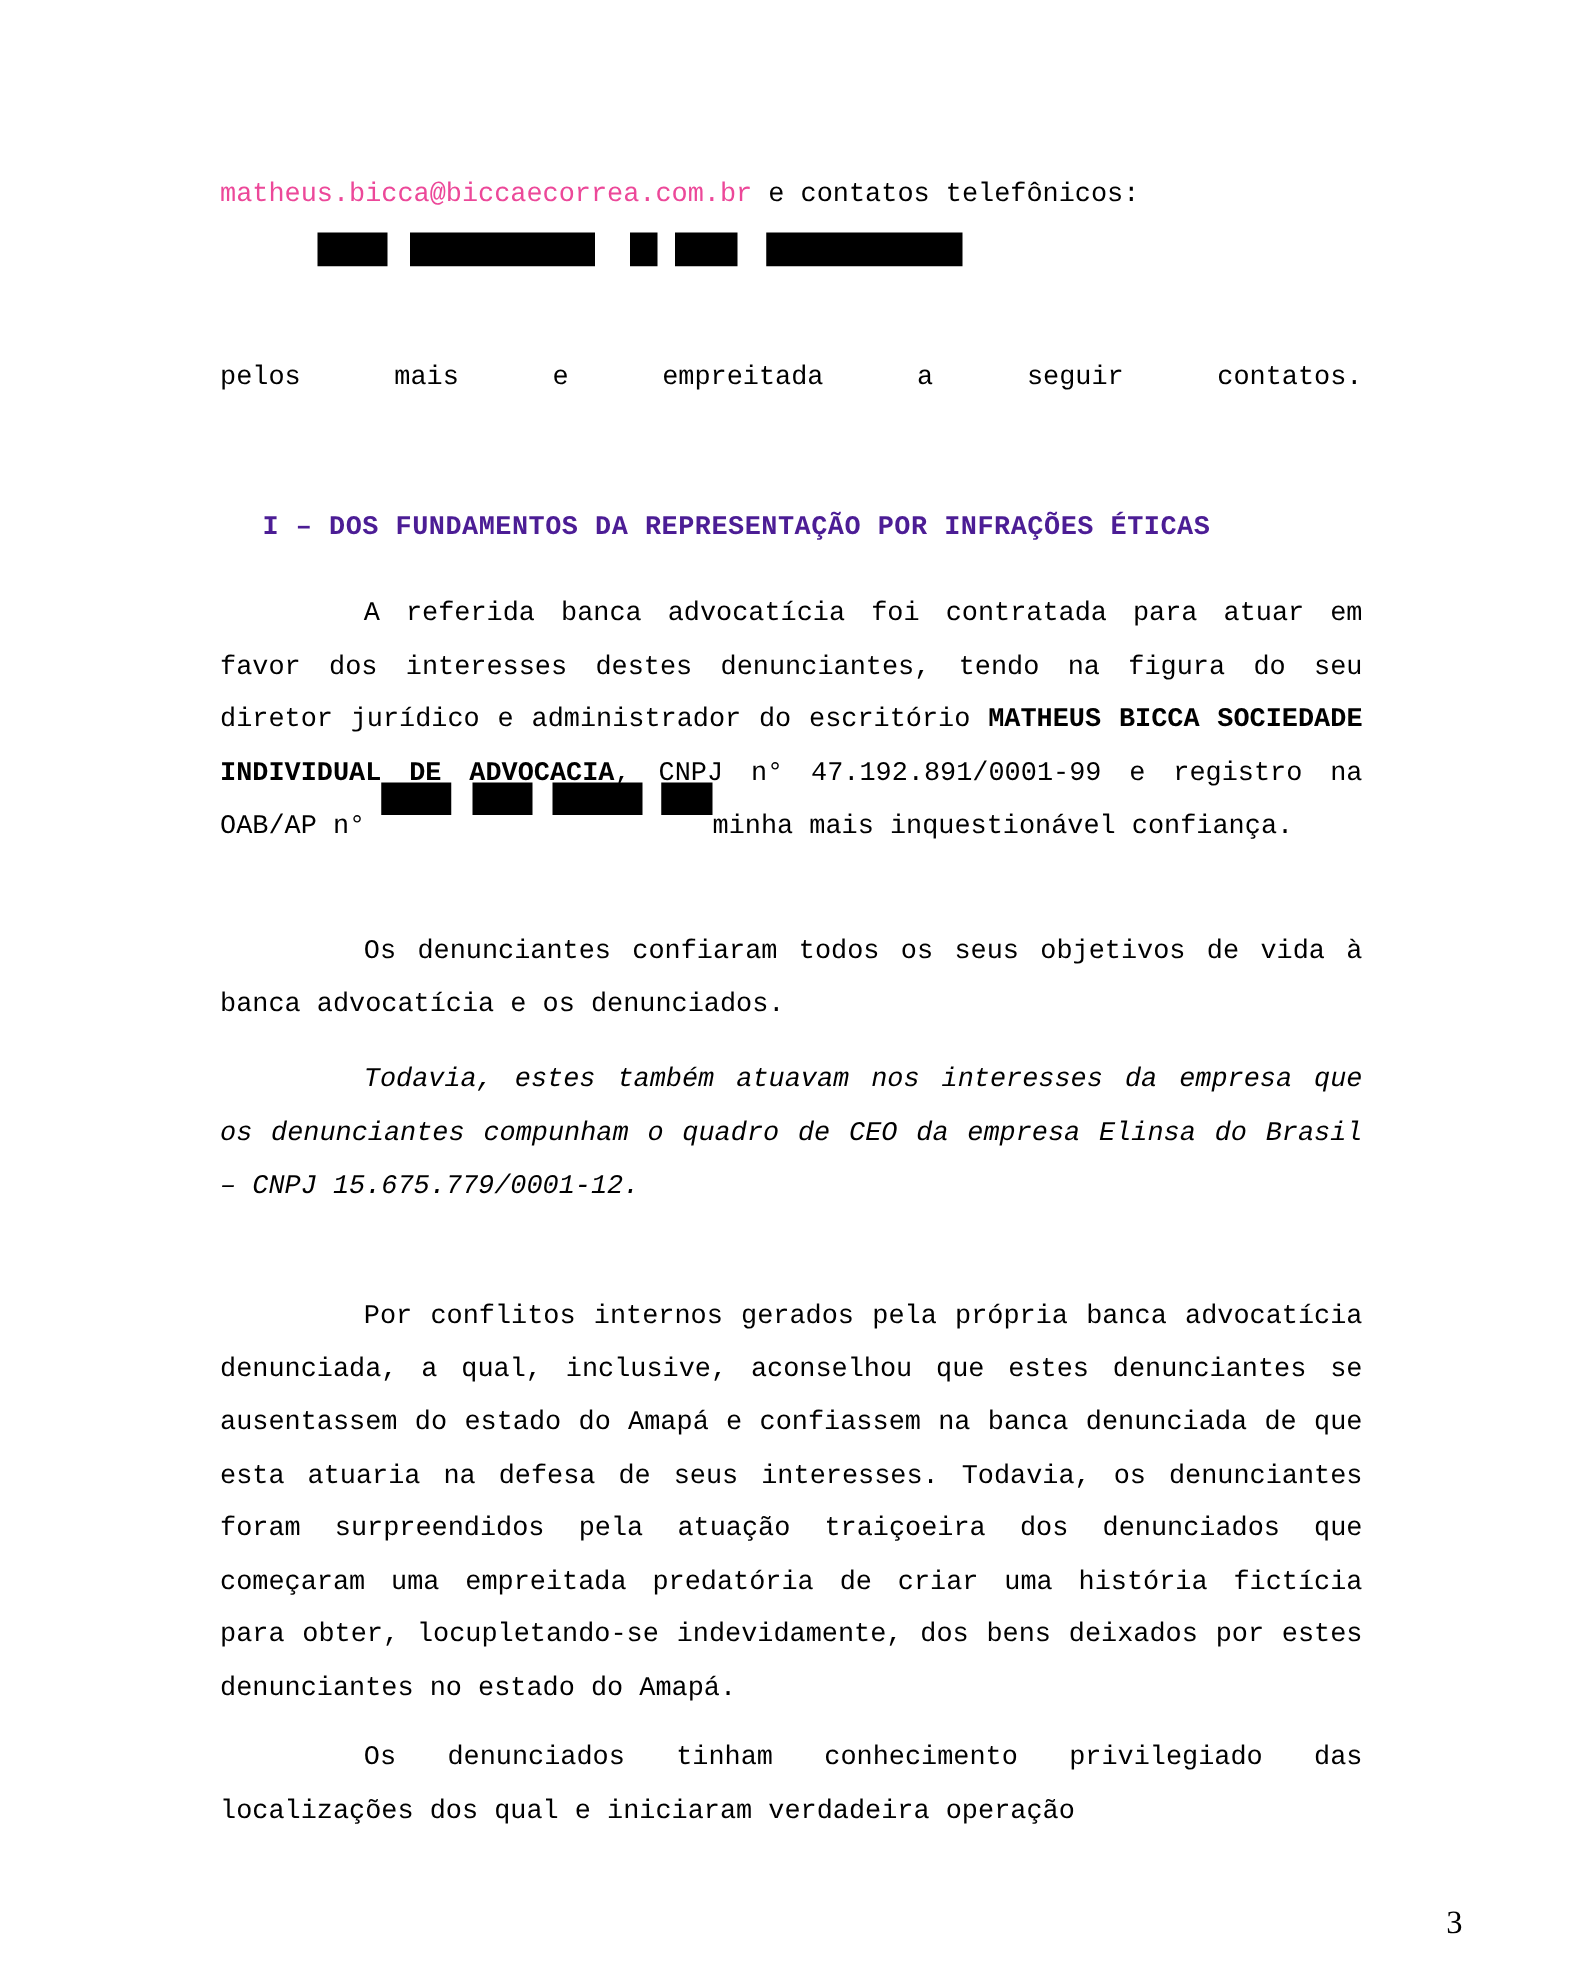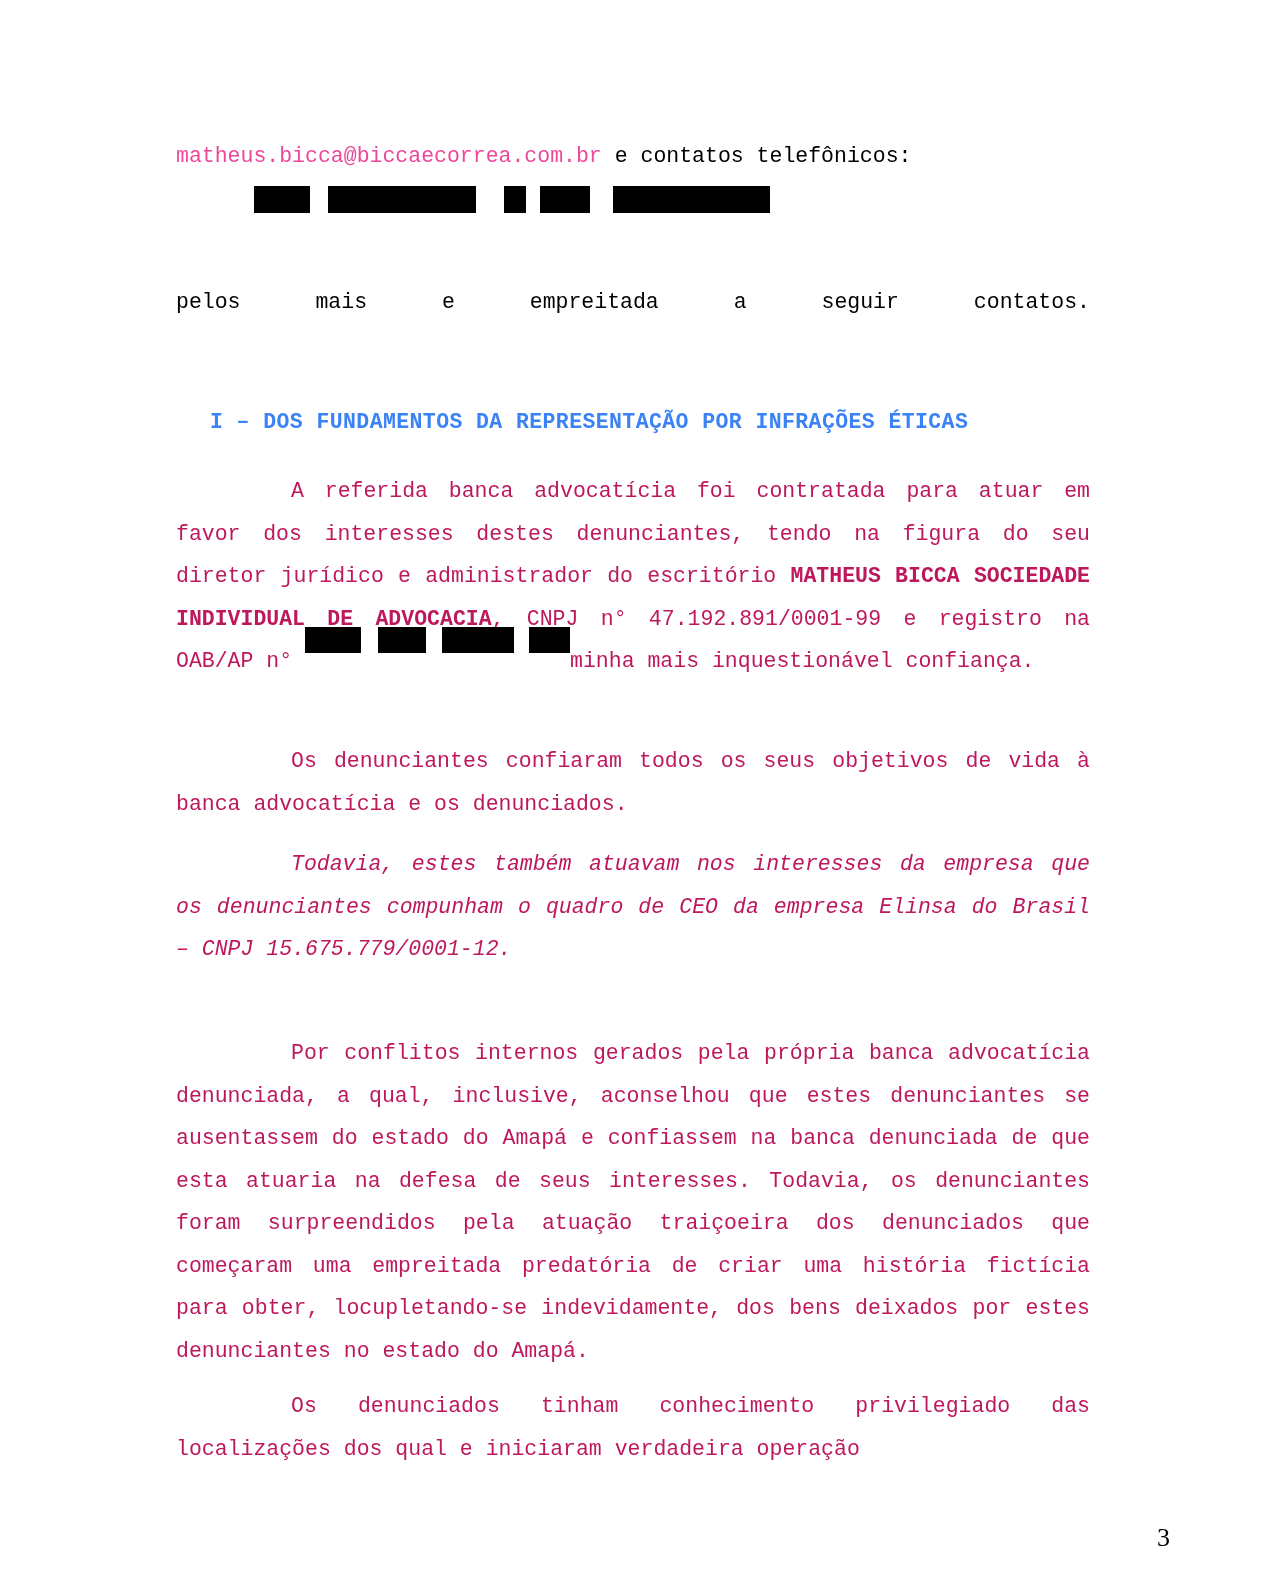--- a/index.html
+++ b/index.html
@@ -18,21 +18,21 @@
   .content {
     position: absolute;
     left: 176px;
     top: 0;
     width: 914px;
   }
   
   .para {
     font-size: 21.5px;
     line-height: 42.5px;
-    color: #be185d;
+    color: #000000;
     text-align: justify;
     text-justify: inter-word;
     margin: 0;
     letter-spacing: 0px;
     word-spacing: 0px;
     -webkit-font-smoothing: none;
   }
 
   .indent { display: inline-block; width: 115px; }
 
@@ -84,21 +84,21 @@
 
   
   .heading {
     position: absolute;
     left: 34px;
     top: 410px;
     font-size: 21.5px;
     font-weight: bold;
     letter-spacing: 0.4px;
     white-space: nowrap;
-    color: #3b82f6;
+    color: #4c1d95;
     text-align: center;
   }
 
   
   .block { position: absolute; left: 0; width: 914px; }
   #p1 { top: 470px; }
   #p2 { top: 740px; }
   #p3 { top: 843px; font-style: italic; }
   #p4 { top: 1032px; }
   #p5 { top: 1385px; }

